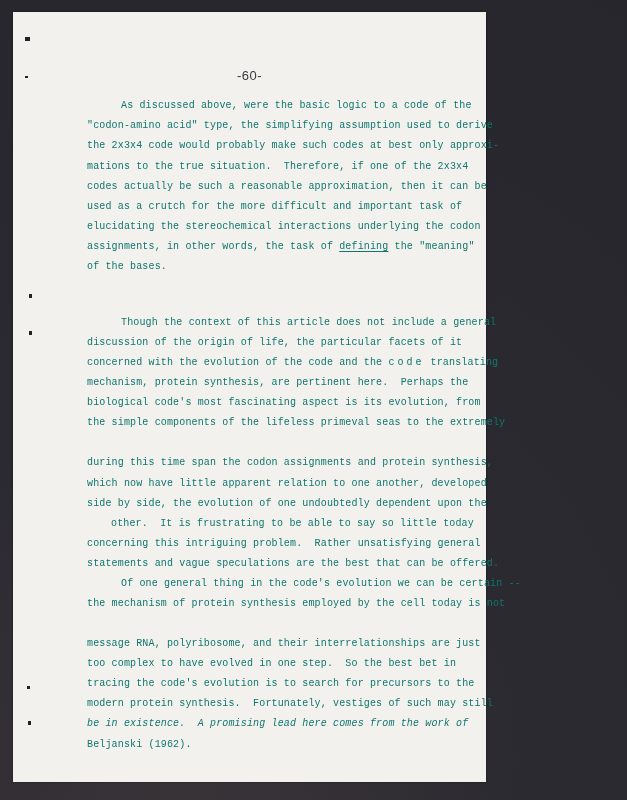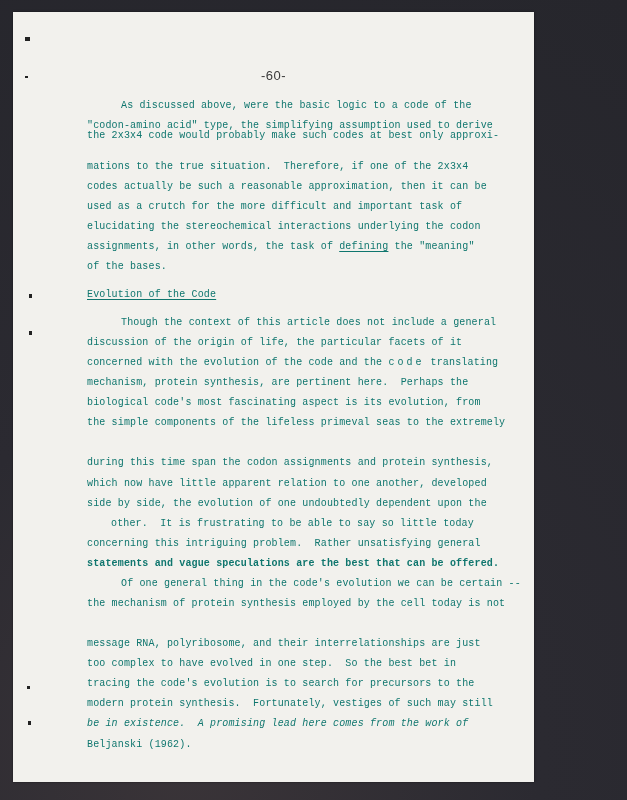--- a/index.html
+++ b/index.html
@@ -7,21 +7,20 @@
     width:627px; height:800px; overflow:hidden;
     background:#2b2a31;
     background-image: radial-gradient(circle at 30% 95%, #3a3438 0%, #2b2a31 40%, #26262c 100%);
     position:relative;
     font-family:"Liberation Mono","DejaVu Sans Mono",monospace;
   }
   .page {
     position:absolute; left:13px; top:12px; width:473px; height:770px;
     background:#f2f1ed;
     box-shadow: 0 0 2px rgba(0,0,0,0.5);
-    padding-left: 48px;
   }
   .mark { position:absolute; background:#222; }
   .page-number {
     position:absolute; left:0; width:100%; top:56px; text-align:center;
     font-family:"Liberation Sans","DejaVu Sans",sans-serif;
     font-size:13px; color:#3a3a3a; letter-spacing:0.5px;
   }
   .line {
     position:absolute; left:74px; white-space:pre;
     font-size:10px; color:#0f766e; letter-spacing:0.15px;
@@ -39,42 +38,41 @@
   <div class="mark" style="left:12px;top:64px;width:3px;height:2px;"></div>
   <div class="mark" style="left:16px;top:282px;width:3px;height:4px;"></div>
   <div class="mark" style="left:16px;top:319px;width:3px;height:4px;"></div>
   <div class="mark" style="left:14px;top:674px;width:3px;height:3px;"></div>
   <div class="mark" style="left:15px;top:709px;width:3px;height:4px;"></div>
 
   <div class="page-number">-60-</div>
 
   <div class="line indent" style="top:88px;">As discussed above, were the basic logic to a code of the</div>
   <div class="line" style="top:108px;">"codon-amino acid" type, the simplifying assumption used to derive</div>
-  <div class="line" style="top:118px;">the 2x3x4 code would probably make such codes at best only approxi-</div>
+  <div class="line" style="top:128px;">the 2x3x4 code would probably make such codes at best only approxi-</div>
   <div class="line" style="top:149px;">mations to the true situation.  Therefore, if one of the 2x3x4</div>
   <div class="line" style="top:169px;">codes actually be such a reasonable approximation, then it can be</div>
   <div class="line" style="top:189px;">used as a crutch for the more difficult and important task of</div>
   <div class="line" style="top:209px;">elucidating the stereochemical interactions underlying the codon</div>
   <div class="line" style="top:229px;"><span>assignments, in other words, the task of </span><span class="u">defining</span><span> the "meaning"</span></div>
   <div class="line" style="top:249px;">of the bases.</div>
 
-  <div class="line u" style="top:277px;">Evolution of the Code</div>
 
   <div class="line indent" style="top:305px;">Though the context of this article does not include a general</div>
   <div class="line" style="top:325px;">discussion of the origin of life, the particular facets of it</div>
   <div class="line" style="top:345px;"><span>concerned with the evolution of the code and the </span><span class="spaced">code</span><span> translating</span></div>
   <div class="line" style="top:365px;">mechanism, protein synthesis, are pertinent here.  Perhaps the</div>
   <div class="line" style="top:385px;">biological code's most fascinating aspect is its evolution, from</div>
   <div class="line" style="top:405px;">the simple components of the lifeless primeval seas to the extremely</div>
   <div class="line" style="top:445px;">during this time span the codon assignments and protein synthesis,</div>
   <div class="line" style="top:466px;">which now have little apparent relation to one another, developed</div>
   <div class="line" style="top:486px;">side by side, the evolution of one undoubtedly dependent upon the</div>
   <div class="line" style="top:506px;margin-left:24px;">other.  It is frustrating to be able to say so little today</div>
   <div class="line" style="top:526px;text-align:center;">concerning this intriguing problem.  Rather unsatisfying general</div>
-  <div class="line" style="top:546px;font-weight:bold;">statements and vague speculations are the best that can be offered.</div>
+  <div class="line" style="top:546px;">statements and vague speculations are the best that can be offered.</div>
 
   <div class="line indent" style="top:566px;">Of one general thing in the code's evolution we can be certain --</div>
   <div class="line" style="top:586px;">the mechanism of protein synthesis employed by the cell today is not</div>
   <div class="line" style="top:626px;">message RNA, polyribosome, and their interrelationships are just</div>
   <div class="line" style="top:646px;">too complex to have evolved in one step.  So the best bet in</div>
   <div class="line" style="top:666px;">tracing the code's evolution is to search for precursors to the</div>
   <div class="line" style="top:686px;">modern protein synthesis.  Fortunately, vestiges of such may still</div>
   <div class="line" style="top:706px;font-style:italic;">be in existence.  A promising lead here comes from the work of</div>
   <div class="line" style="top:727px;">Beljanski (1962).</div>
 </div>

